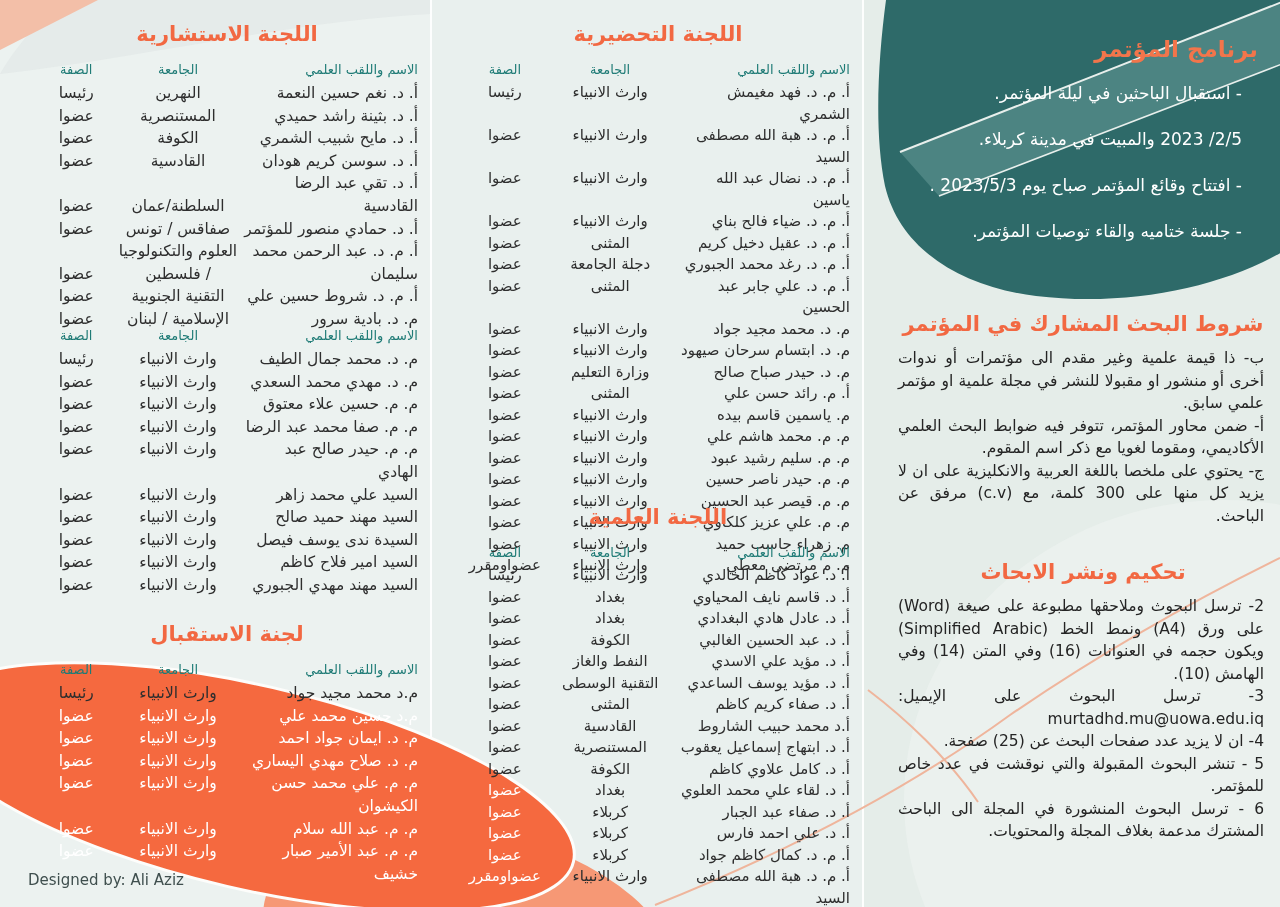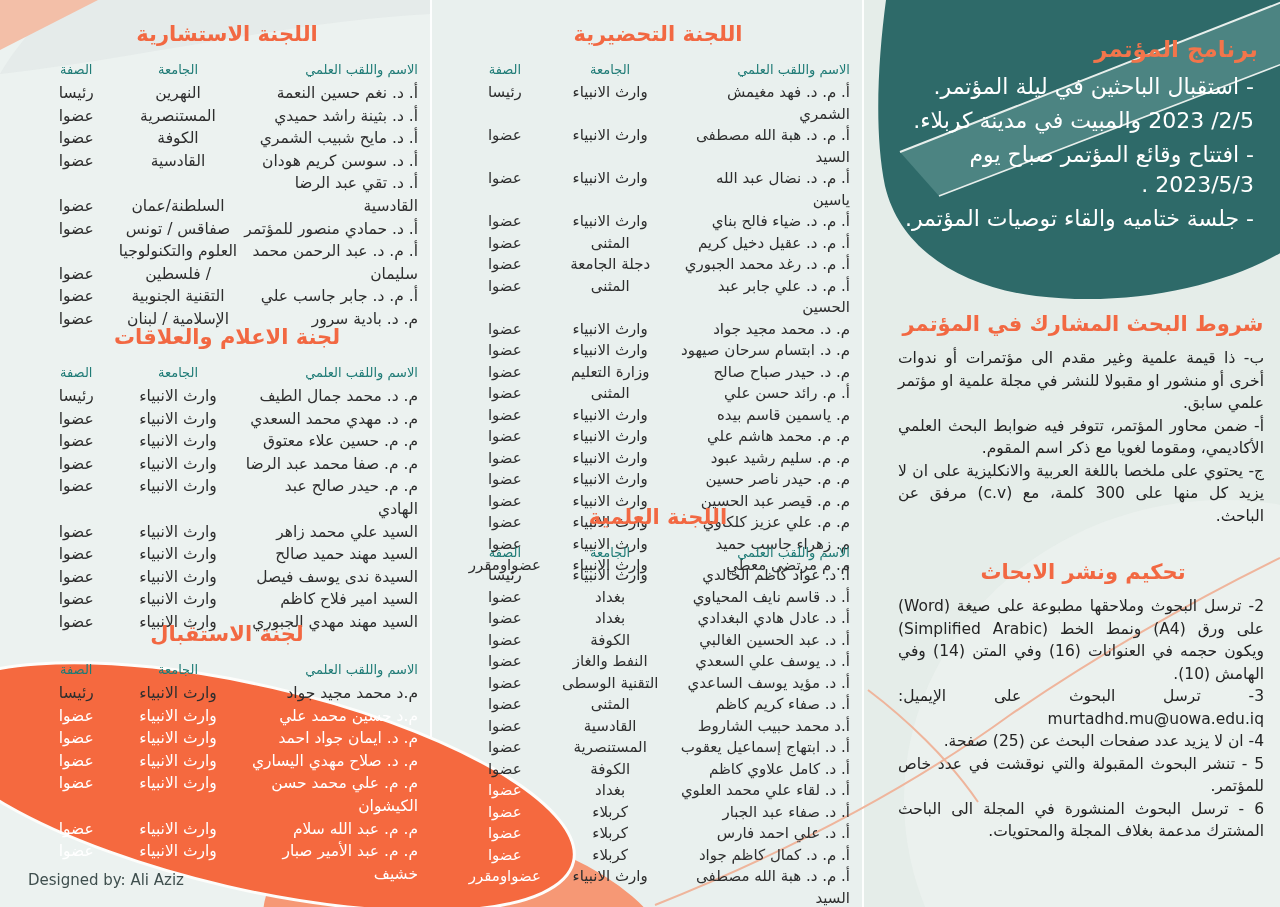--- a/index.html
+++ b/index.html
@@ -30,21 +30,21 @@
   .col-mid .trow{font-size:15px;line-height:21.5px;}
   .c-name{text-align:right;padding-left:4px;}
   .c-univ{text-align:center;}
   .c-role{text-align:center;}
   .tb-advisory .trow{align-items:end;}
   .tb-reception .trow:nth-of-type(n+2){color:#ffffff;}
   .tb-scientific .trow:nth-of-type(n+11) .c-role{color:#ffffff;}
   
   .program{top:36px;padding:0 22px 0 38px;direction:rtl;text-align:right;}
   .program-title{color:#f2754b;font-weight:bold;font-size:23px;margin:0 0 10px 0;}
-  .program p{color:#ffffff;font-size:22px;line-height:30px;margin:4px;}
+  .program p{color:#ffffff;font-size:17px;line-height:30px;margin:16px;}
   .rtext{direction:rtl;text-align:justify;color:#242424;font-size:15.5px;line-height:22.5px;
          padding:0 16px 0 12px;}
   .rtext p{margin:0;}
   .conditions{top:310px;}
   .publishing{top:558px;}
   .designed{position:absolute;left:28px;top:851px;font-size:15px;color:#3f4f4e;z-index:2;margin-top:20px;}
 </style>
 </head>
 <body>
 
@@ -122,36 +122,35 @@
               <span class="c-role">عضوا</span>
             </div>
 
             <div class="trow">
               <span class="c-name">أ. م. د. عبد الرحمن محمد سليمان</span>
               <span class="c-univ">العلوم والتكنولوجيا / فلسطين</span>
               <span class="c-role">عضوا</span>
             </div>
 
             <div class="trow">
-              <span class="c-name">أ. م. د. جابر جاسب علي</span>
+              <span class="c-name">أ. م. د. شروط حسين علي</span>
               <span class="c-univ">التقنية الجنوبية</span>
               <span class="c-role">عضوا</span>
             </div>
 
             <div class="trow">
               <span class="c-name">م. د. بادية سرور</span>
               <span class="c-univ">الإسلامية / لبنان</span>
               <span class="c-role">عضوا</span>
             </div>
           </div>
       </div>
     </div>
 
     <div class="sec" style="top:323px">
-      <h2 class="sec-title">لجنة الاعلام والعلاقات</h2>
       <div class="ctable">
         <div class="thead">
           <span class="c-name">الاسم واللقب العلمي</span>
           <span class="c-univ">الجامعة</span>
           <span class="c-role">الصفة</span>
         </div>
         <div>
 
             <div class="trow">
               <span class="c-name">م. د. محمد جمال الطيف</span>
@@ -431,21 +430,21 @@
               <span class="c-role">عضوا</span>
             </div>
 
             <div class="trow">
               <span class="c-name">أ. د. عبد الحسين الغالبي</span>
               <span class="c-univ">الكوفة</span>
               <span class="c-role">عضوا</span>
             </div>
 
             <div class="trow">
-              <span class="c-name">أ. د. يوسف علي السعدي</span>
+              <span class="c-name">أ. د. مؤيد علي الاسدي</span>
               <span class="c-univ">النفط والغاز</span>
               <span class="c-role">عضوا</span>
             </div>
 
             <div class="trow">
               <span class="c-name">أ. د. مؤيد يوسف الساعدي</span>
               <span class="c-univ">التقنية الوسطى</span>
               <span class="c-role">عضوا</span>
             </div>
 

